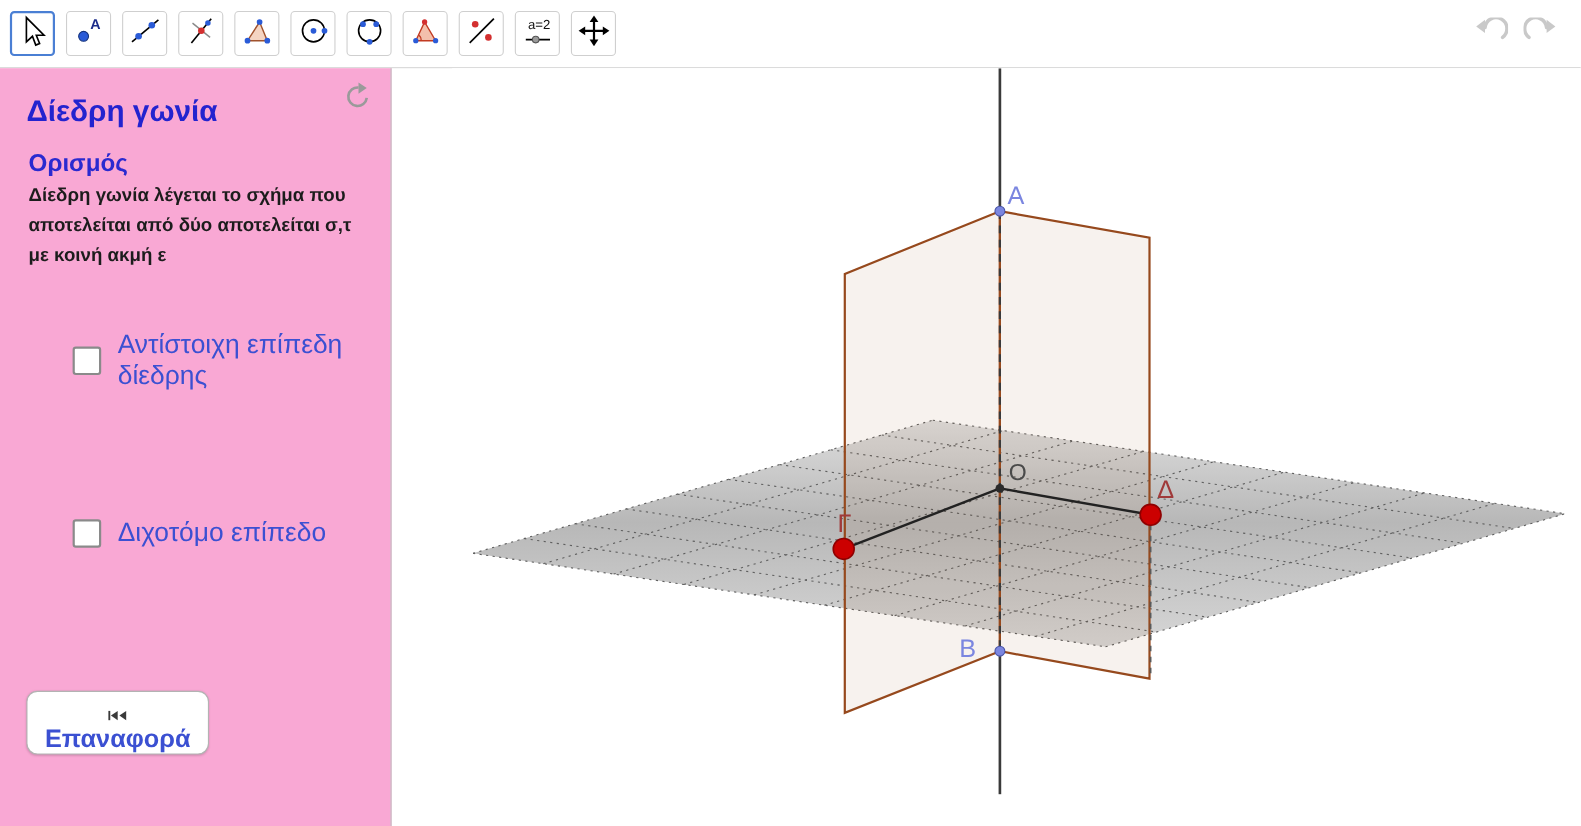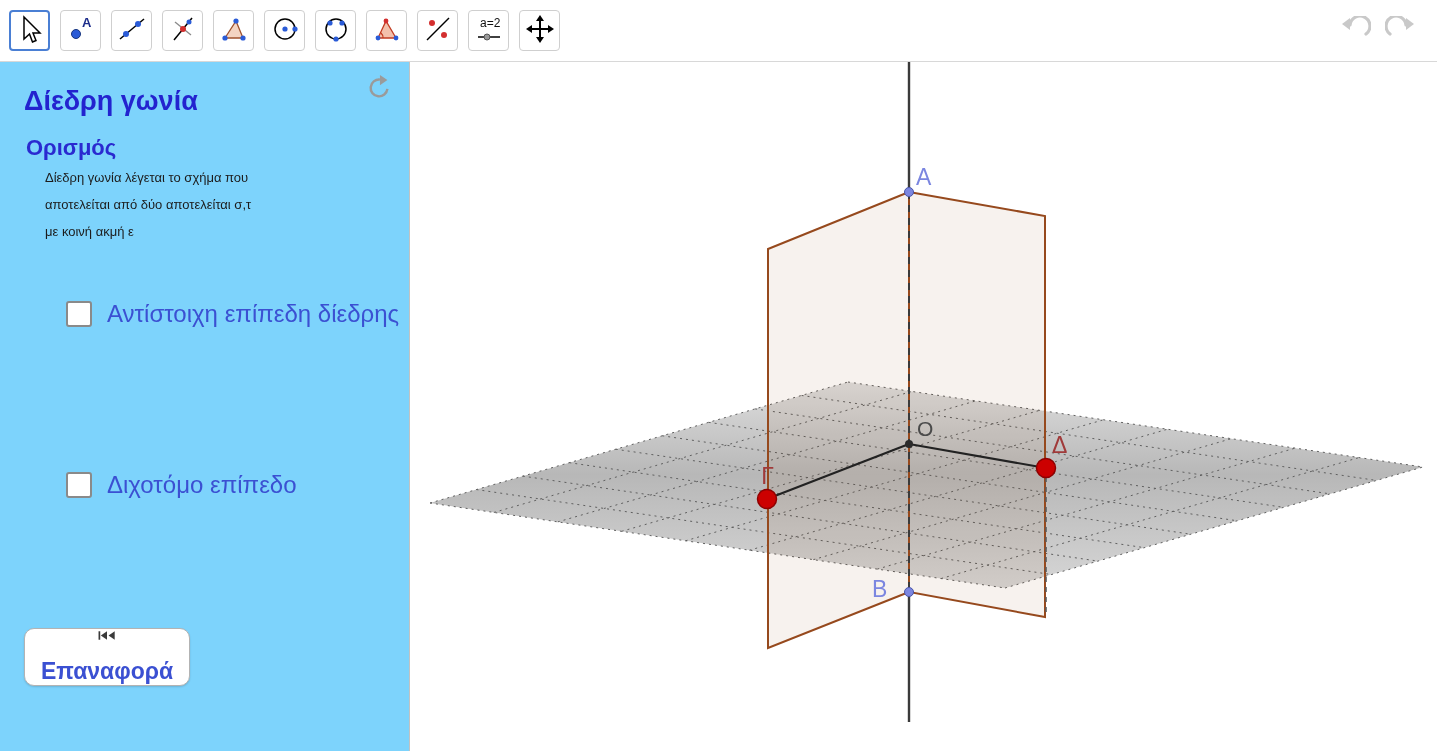--- a/index.html
+++ b/index.html
@@ -16,49 +16,49 @@
     width: 41px; height: 41px; border: 1px solid #cfcfcf; border-radius: 4px;
     background: #fff; display: flex; align-items: center; justify-content: center;
     cursor: pointer;
   }
   .tool-btn.selected { border: 2px solid #4a7fd4; }
   .history { margin-left: auto; display: flex; gap: 14px; padding-right: 22px; }
   .hist-btn { width: 30px; height: 30px; display:flex; align-items:center; justify-content:center; }
 
   
   .sidebar {
-    position: absolute; top: 62px; left: 0; width: 410px; height: 689px;
-    background: #7dd3fc; border-right: 1px solid #c2c2c2;
+    position: absolute; top: 62px; left: 0; width: 356px; height: 689px;
+    background: #f9a8d4; border-right: 1px solid #c2c2c2;
   }
   .sidebar-title {
     position: absolute; left: 24px; top: 86px; font-size: 27px; font-weight: 700;
     color: #2323cf; top: 24px;
   }
   .refresh-btn { position: absolute; top: 12px; right: 16px; cursor: pointer; }
   .def-heading {
     position: absolute; left: 26px; top: 73px; font-size: 22px; font-weight: 700;
     color: #2a2ad0;
   }
   .def-text {
     position: absolute; left: 26px; top: 102px; width: 340px;
-    font-size: 13px; font-weight: 400; color: #1c1c1c; line-height: 27px; margin-left: 19px;
+    font-size: 17px; font-weight: 700; color: #1c1c1c; line-height: 27px;
   }
   .checkbox-row { position: absolute; left: 22px; display: flex; align-items: center; gap: 15px; padding-left: 44px; }
   .checkbox-row.cb1 { top: 238px; }
   .checkbox-row.cb2 { top: 409px; }
   .checkbox-box {
     width: 26px; height: 26px; background: #fff; border: 2px solid #8a8a8a;
     border-radius: 3px; cursor: pointer; flex: 0 0 auto;
   }
   .checkbox-label { font-size: 24px; color: #3b50d2; cursor: pointer; }
   .reset-btn {
     position: absolute; left: 24px; top: 566px; width: 166px; height: 58px;
     background: #fff; border: 1px solid #b3b3b3; border-radius: 10px;
     box-shadow: 0 1px 2px rgba(0,0,0,.15);
-    display: flex; flex-direction: column; align-items: center; justify-content: space-between;
+    display: flex; flex-direction: column; align-items: center; justify-content: flex-end;
     cursor: pointer; gap: 1px;
   }
   .reset-btn-label { font-size: 23px; font-weight: 600; color: #3b50d2; }
 
   
   .gfx {
     position: absolute; left: 411px; top: 62px; width: 1026px; height: 689px;
     background: #fff;
   }
   .gfx svg { display: block; }

